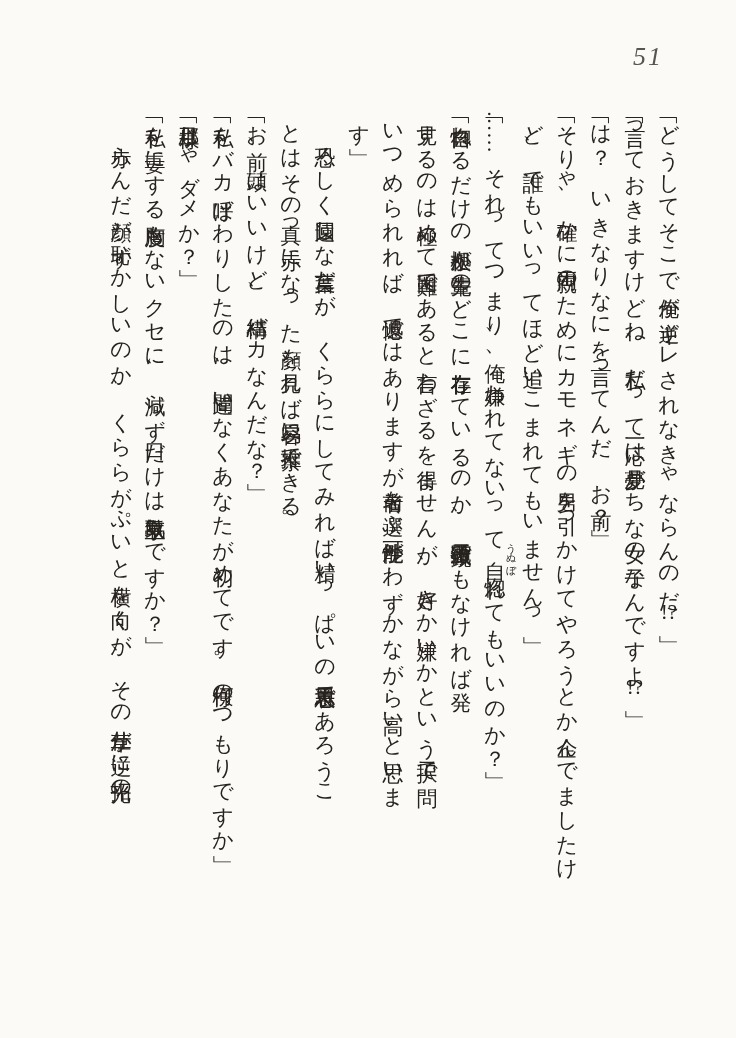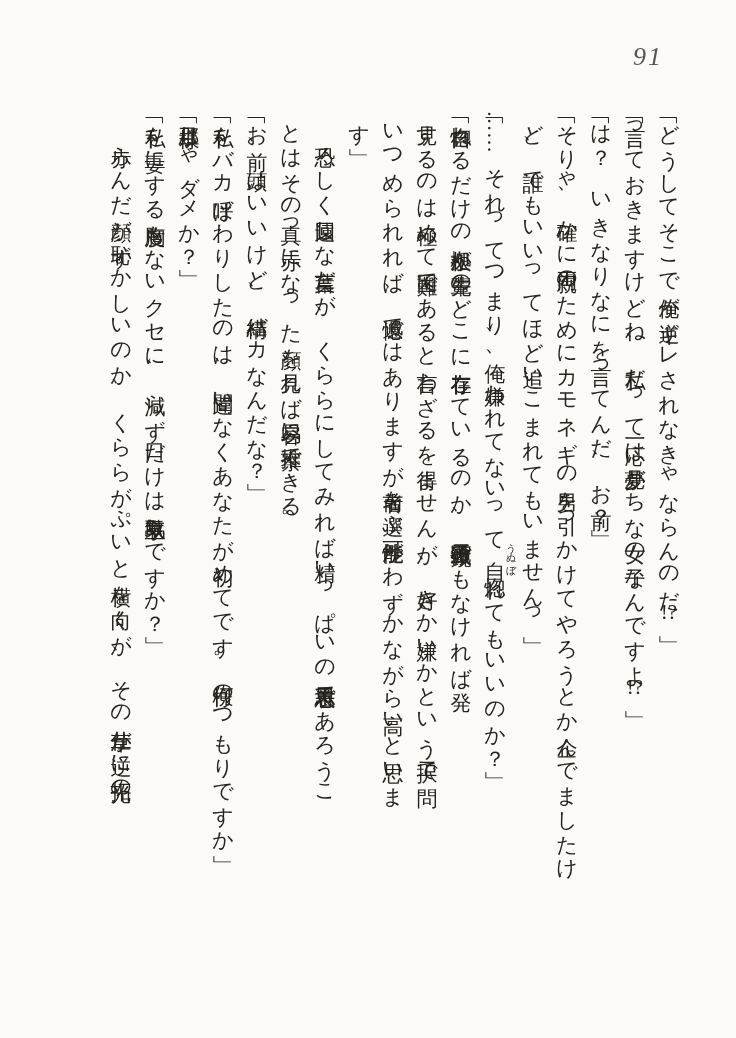--- a/index.html
+++ b/index.html
@@ -46,21 +46,21 @@
   ruby > rt {
     font-size: 10px;
     letter-spacing: 0;
     text-orientation: upright;
   }
 </style>
 </head>
 <body>
 
 <div class="page" style="background: rgb(251, 250, 247); color: rgb(38, 35, 31);">
-  <div class="page-number" style="color: rgb(87, 84, 81);">91</div>
+  <div class="page-number" style="color: rgb(87, 84, 81);">51</div>
   <div class="text-area">
       <div class="col"><span>「どうしてそこで俺が逆ギレされなきゃならんのだ</span><span class="tcy">!?</span><span>」</span></div>
       <div class="col"><span>「言っておきますけどね、私だって一応は夢見がちな女の子なんですよ</span><span class="tcy">!?</span><span>」</span></div>
       <div class="col"><span>「は？　いきなりなにを言ってんだ、お前？」</span></div>
       <div class="col"><span>「そりゃ、確かに両親のためにカモネギの男を引っかけてやろうとか企んでましたけ</span></div>
       <div class="col"><span>ど、誰でもいいってほど追いこまれてもいませんっ」</span></div>
       <div class="col"><span>「……それってつまり、俺、嫌われてないって</span><ruby>自惚<rt>うぬぼ</rt></ruby><span>れてもいいのか？」</span></div>
       <div class="col"><span>「自惚れるだけの根拠が先輩のどこに存在しているのか、電子顕微鏡でもなければ発</span></div>
       <div class="col"><span>見するのは極めて困難であると言わざるを得ませんが、好きか嫌いかという二択で問</span></div>
       <div class="col"><span>いつめられれば、遺憾ではありますが前者を選ぶ可能性がわずかながら高いと思いま</span></div>

